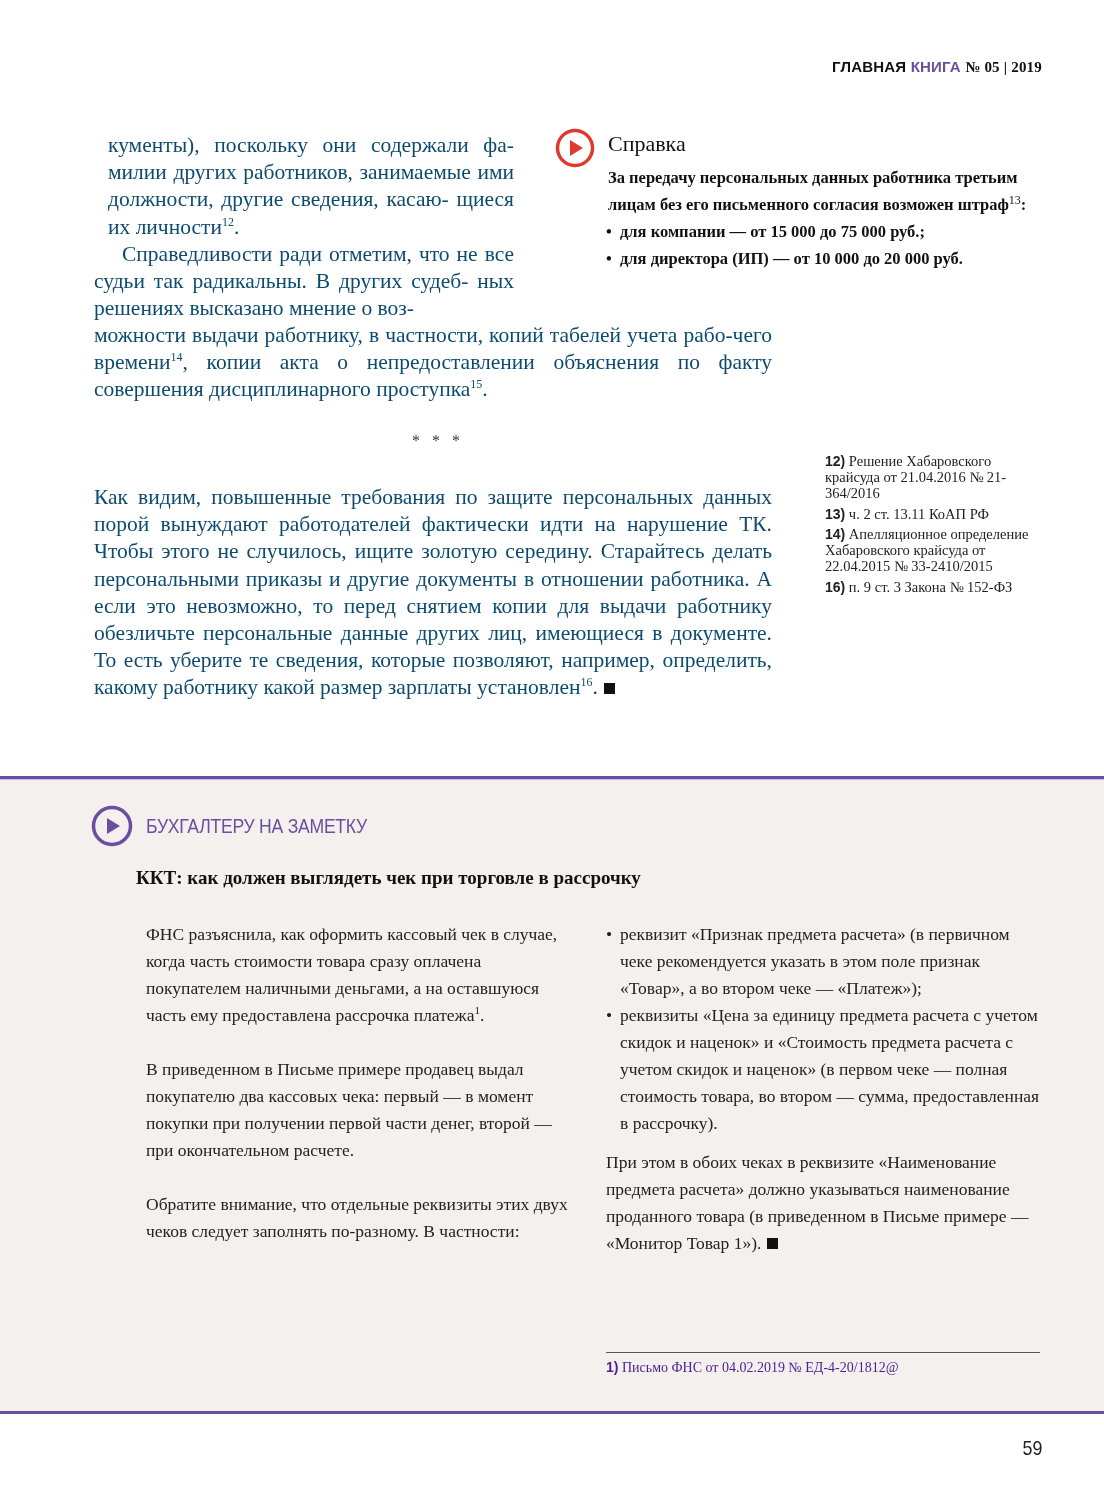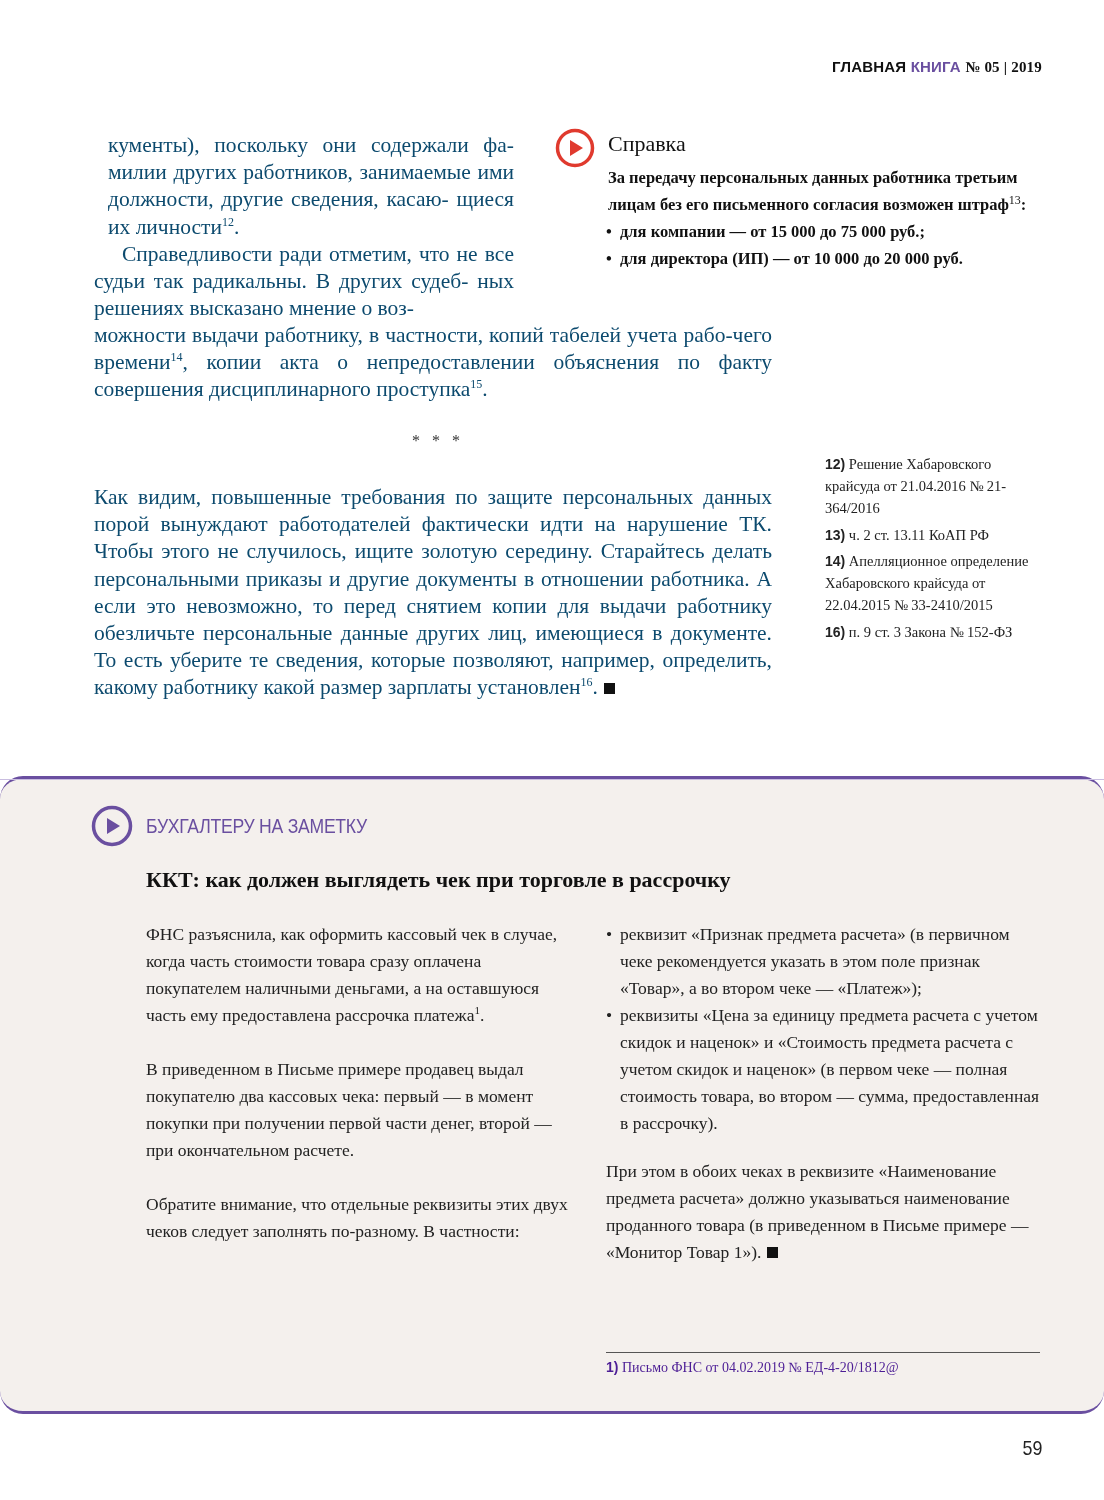--- a/index.html
+++ b/index.html
@@ -30,32 +30,32 @@
   
   .note { position: absolute; left: 555px; top: 128px; width: 490px; }
   .note-icon { position: absolute; left: 0; top: 0; width: 40px; height: 40px; }
   .note-title { position: absolute; left: 53px; top: 3px; font-weight: normal; font-size: 22px; color: #111; }
   .note-body { position: absolute; left: 53px; top: 36px; width: 440px; font-weight: bold; font-size: 16.5px; line-height: 27px; color: #111; }
   .note-body ul { list-style: none; }
   .note-body li { position: relative; padding-left: 14px; margin-left: -2px; }
   .note-body li::before { content: "•"; position: absolute; left: 0; top: 0; }
 
   
-  .footnotes { position: absolute; left: 825px; top: 453px; width: 215px; font-size: 14.5px; line-height: 22px; color: #222; }
+  .footnotes { position: absolute; left: 825px; top: 453px; width: 215px; font-size: 14.5px; line-height: 16px; color: #222; }
   .footnotes .fn { margin-bottom: 4.5px; }
   .footnotes .fn b { font-family: "Liberation Sans", sans-serif; font-weight: bold; font-size: 14px; }
 
   
   .box { position: absolute; left: 0; top: 776px; width: 1104px; height: 638px; background: #f4f0ed;
-         border-top: 3px solid #6a4fa0; border-bottom: 3px solid #6a4fa0; border-radius: 23px; }
+         border-top: 3px solid #6a4fa0; border-bottom: 3px solid #6a4fa0; }
   .box::before { content: ""; position: absolute; left: 0; right: 0; top: 0; height: 1px; background: #c9bde0; }
   .box-icon { position: absolute; left: 91px; top: 26px; width: 42px; height: 42px; }
   .box-kicker { position: absolute; left: 146px; top: 36px; font-family: "Liberation Sans", sans-serif;
                 font-size: 20px; color: #6a4fa0; letter-spacing: -0.3px; transform: scaleX(0.88); transform-origin: left; }
-  .box-title { position: absolute; left: 146px; top: 88px; font-weight: bold; font-size: 22px; color: #111; }
+  .box-title { position: absolute; left: 136px; top: 88px; font-weight: bold; font-size: 19px; color: #111; }
   .box-col { position: absolute; font-size: 17.5px; line-height: 27px; color: #222; }
   .box-col.left { left: 146px; top: 142px; width: 430px; }
   .box-col.right { left: 606px; top: 142px; width: 440px; }
   .box-col p { margin-bottom: 27px; }
   .box-col p.tight { margin-bottom: 16px; }
   .box-col ul { list-style: none; }
   .box-col li { position: relative; padding-left: 14px; }
   .box-col li::before { content: "•"; position: absolute; left: 0; top: 0; }
   .box-col.left ul { margin-left: 0; }
   .box-col sup { font-size: 11px; }
@@ -130,21 +130,21 @@
   <div class="box-kicker">БУХГАЛТЕРУ НА ЗАМЕТКУ</div>
   <div class="box-title">ККТ: как должен выглядеть чек при торговле в рассрочку</div>
 
   <div class="box-col left">
     <p><span>ФНС разъяснила, как оформить кассовый чек в случае, когда часть стоимости товара сразу оплачена покупателем наличными деньгами, а на оставшуюся часть ему предоставлена рассрочка платежа</span><sup>1</sup><span>.</span></p>
     <p>В приведенном в Письме примере продавец выдал покупателю два кассовых чека: первый — в момент покупки при получении первой части денег, второй — при окончательном расчете.</p>
     <p class="tight">Обратите внимание, что отдельные реквизиты этих двух чеков следует заполнять по-разному. В частности:</p>
   </div>
 
   <div class="box-col right">
-    <ul style="margin-bottom:21px;">
+    <ul style="margin-bottom:12px;">
       <li>реквизит «Признак предмета расчета» (в первичном чеке рекомендуется указать в этом поле признак «Товар», а во втором чеке — «Платеж»);</li>
       <li>реквизиты «Цена за единицу предмета расчета с учетом скидок и наценок» и «Стоимость предмета расчета с учетом скидок и наценок» (в первом чеке — полная стоимость товара, во втором — сумма, предоставленная в рассрочку).</li>
     </ul>
     <p class="tight"><span>При этом в обоих чеках в реквизите «Наименование предмета расчета» должно указываться наименование проданного товара (в приведенном в Письме примере — «Монитор Товар 1»).</span><span class="end-square"></span></p>
   </div>
 
   <div class="box-rule" style="top:573px;"></div>
   <div class="box-footnote">
     <b>1)</b> <span>Письмо ФНС от 04.02.2019 № ЕД-4-20/1812@</span>
   </div>

